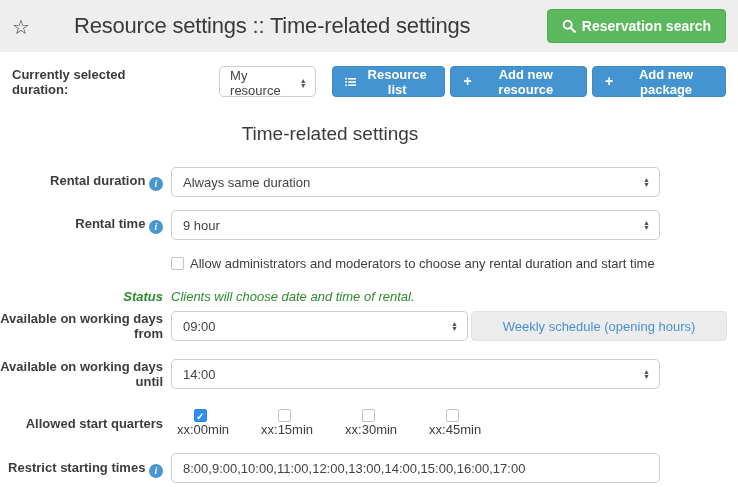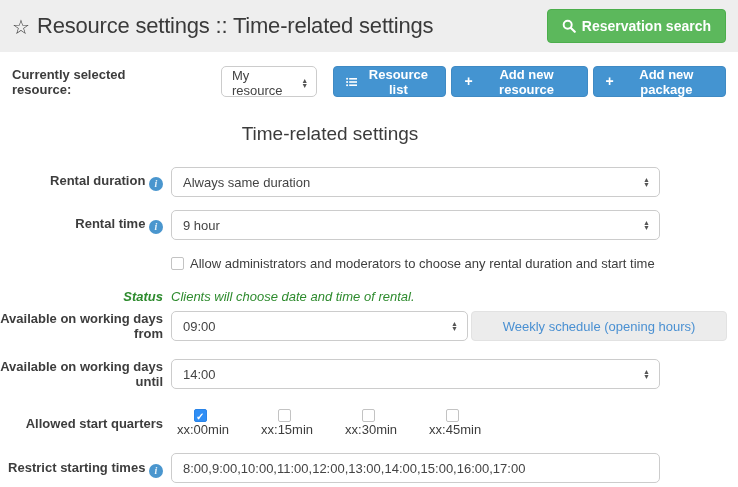--- a/index.html
+++ b/index.html
@@ -3,21 +3,21 @@
 <meta charset="utf-8">
 <style>
   * { box-sizing: border-box; margin: 0; padding: 0; }
   html,body { width:738px; height:487px; overflow:hidden; background:#fff;
               font-family:"Liberation Sans", sans-serif; color:#3c3c3c; }
 
   
   .header { height:52px; background:#eeeeee; display:flex; align-items:center;
             padding:0 12px; }
   .star { font-size:20px; color:#3c3c3c; margin-right:7px; margin-top:2px; }
-  .page-title { font-size:22px; color:#3a3a3a; letter-spacing:-0.2px; }
+  .page-title { font-size:22px; color:#3a3a3a; letter-spacing:-0.2px;margin-left:37px; }
   .header-spacer { flex:1; }
   .btn-green { background:#5cb85c; border:1px solid #4cae4c; color:#fff;
                height:34px; padding:0 14px; border-radius:4px; font-size:14px;
                font-weight:bold; display:flex; align-items:center; gap:6px; cursor:pointer; }
 
   
   .toolbar { display:flex; align-items:center; padding:0 12px; margin-top:14px; height:31px; }
   .toolbar-label { font-size:13px; font-weight:bold; color:#3c3c3c; margin-right:8px; }
   .mini-select { width:108px; height:31px; background:#fff; border:1px solid #ccc;
                  border-radius:5px; display:flex; align-items:center; justify-content:space-between;
@@ -83,21 +83,21 @@
   <button class="btn-green">
     <svg class="icon-svg" width="14" height="14" viewBox="0 0 16 16">
       <circle cx="6.5" cy="6.5" r="4.6" fill="none" stroke="#ffffff" stroke-width="2.2"></circle>
       <line x1="10.2" y1="10.2" x2="14.6" y2="14.6" stroke="#ffffff" stroke-width="2.4" stroke-linecap="round"></line>
     </svg>
     <span>Reservation search</span>
   </button>
 </div>
 
 <div class="toolbar">
-  <span class="toolbar-label">Currently selected resource:</span>
+  <span class="toolbar-label">Currently selected duration:</span>
   <div class="mini-select">
     <span>My resource</span>
     <span class="stepper">
         <span>▲</span>
         <span>▼</span>
       </span>
   </div>
   <button class="btn-blue">
     <svg class="icon-svg" width="13" height="12" viewBox="0 0 14 12">
       <circle cx="1.4" cy="2" r="1.3" fill="#fff"></circle>

